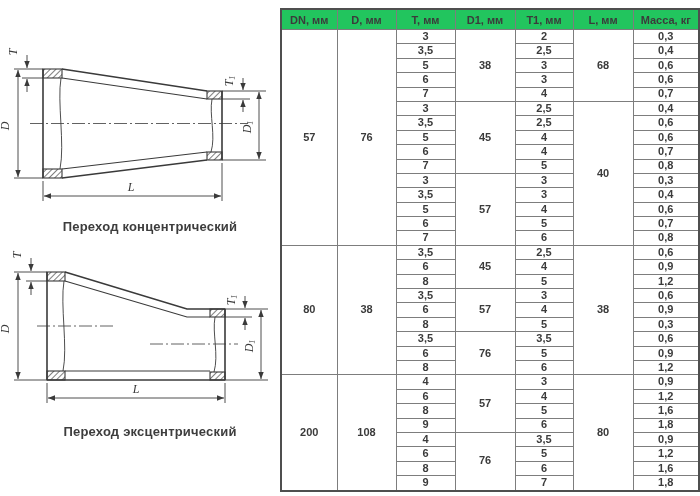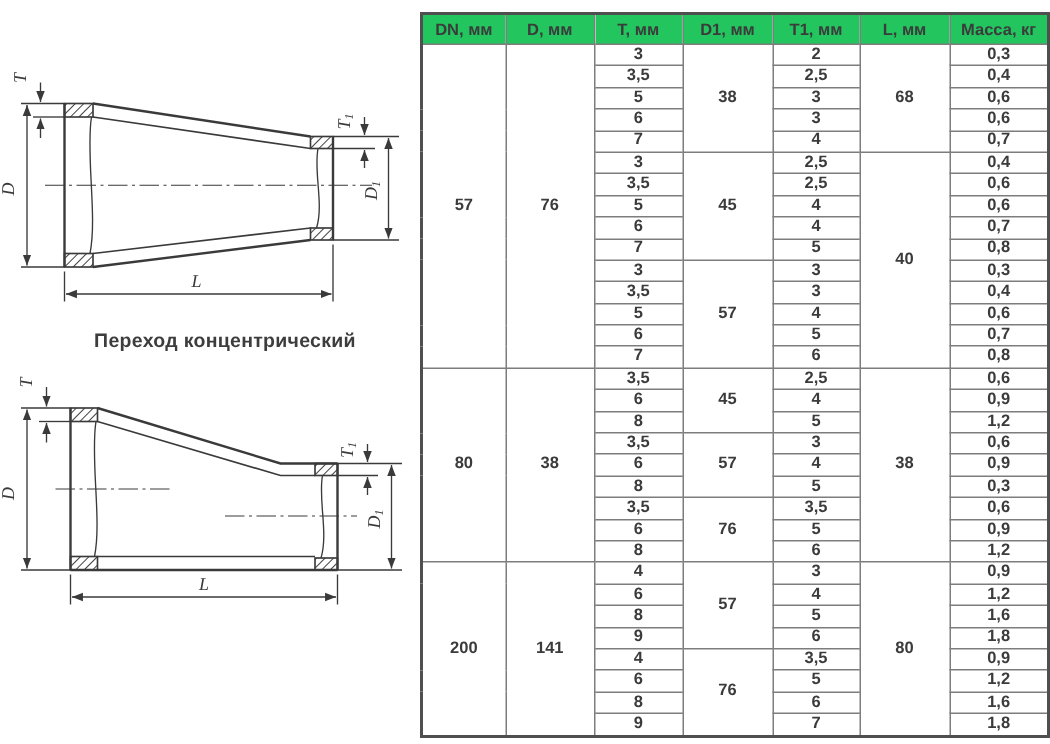--- a/index.html
+++ b/index.html
@@ -135,20 +135,21 @@
       <line x1="48" y1="398" x2="224" y2="398" marker-start="url(#arr)" marker-end="url(#arr)"></line>
     </g>
     <text class="dim-label" transform="rotate(-90 9 329)" x="9" y="329">D</text>
     <text class="dim-label" transform="rotate(-90 21 255)" x="21" y="255">T</text>
     <text class="dim-label" transform="rotate(-90 235 300)" x="235" y="300"><tspan>T</tspan><tspan class="dim-sub" dy="2">1</tspan></text>
     <text class="dim-label" transform="rotate(-90 253 346)" x="253" y="346"><tspan>D</tspan><tspan class="dim-sub" dy="2">1</tspan></text>
     <text class="dim-label" x="136" y="393">L</text>
   </svg>
 
   <div class="caption" id="caption-1">Переход концентрический</div>
+  <div class="caption" id="caption-2">Переход эксцентрический</div>
 </div>
 
 <table class="data-table">
   <colgroup>
     <col style="width:56px">
       <col style="width:59px">
       <col style="width:59px">
     <col style="width:60px">
       <col style="width:58px">
       <col style="width:60px">
@@ -294,21 +295,21 @@
         <td>5</td>
         <td>0,9</td>
       </tr>
       <tr>
         <td>8</td>
         <td>6</td>
         <td>1,2</td>
       </tr>
       <tr>
         <td rowspan="8">200</td>
-        <td rowspan="8">141</td>
+        <td rowspan="8">108</td>
         <td>4</td>
         <td rowspan="4">57</td>
         <td>3</td>
         <td rowspan="8">80</td>
         <td>0,9</td>
       </tr>
       <tr>
         <td>6</td>
         <td>4</td>
         <td>1,2</td>

